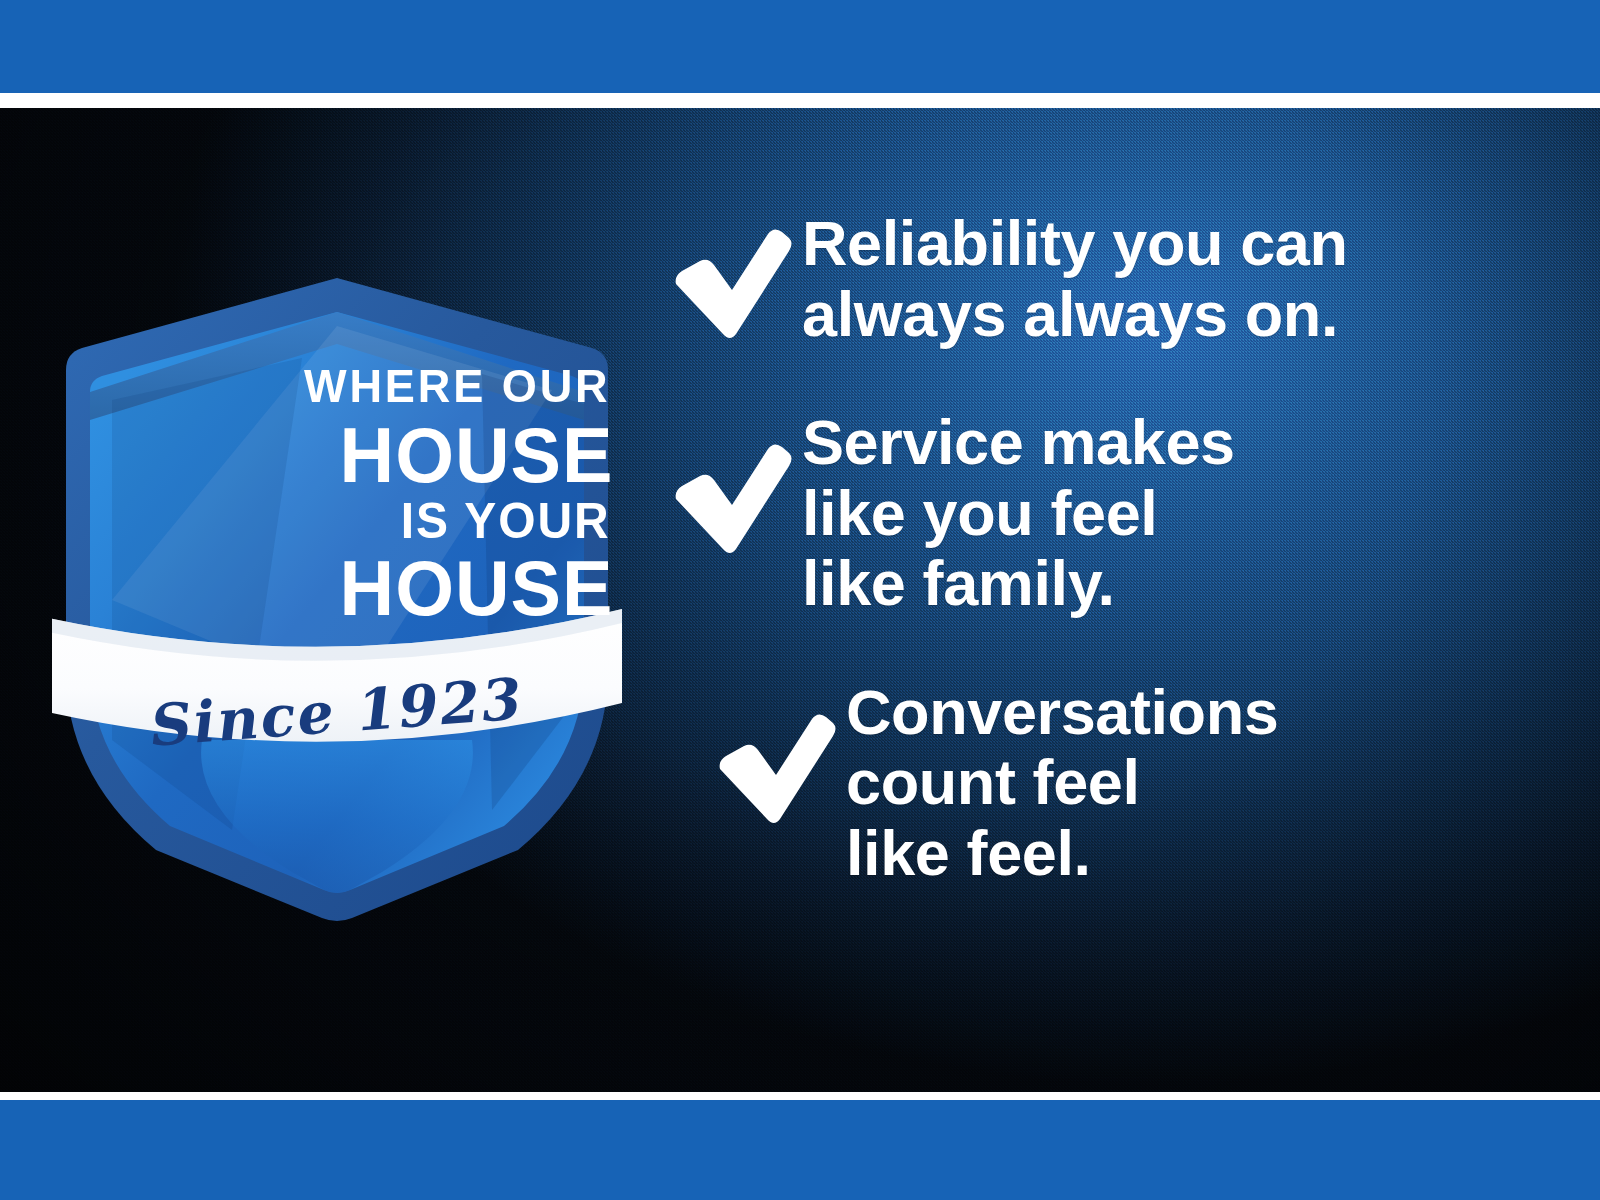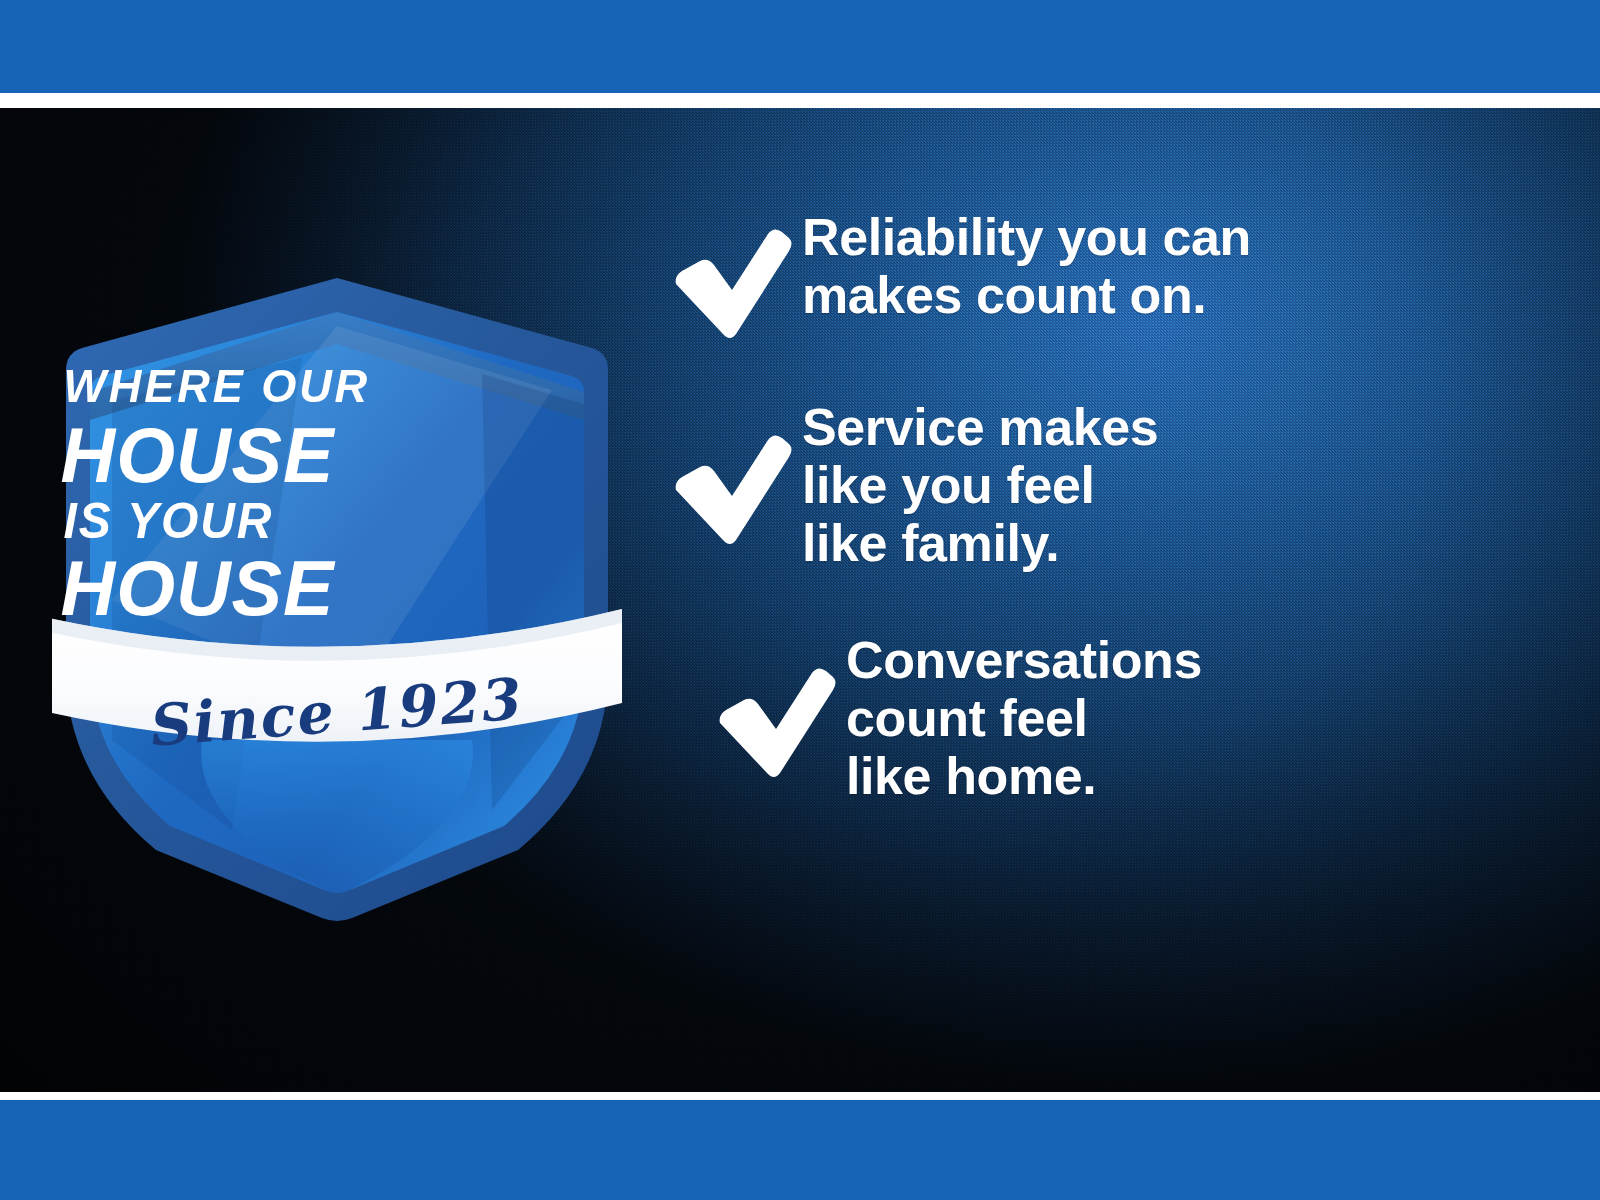--- a/index.html
+++ b/index.html
@@ -101,24 +101,23 @@
     width: 570px;
     height: 660px;
   }
   .badge-svg { position: absolute; inset: 0; }
 
   .badge-text {
     position: absolute;
     left: 0;
     top: 92px;
     width: 570px;
-    text-align: left;
+    text-align: right;
     color: #ffffff;
     line-height: 1;
-    font-style: italic;
     -webkit-font-smoothing: antialiased;
   }
   .bt-line { display: block; white-space: nowrap; }
   .bt-where {
     font-size: 47px;
     font-weight: 700;
     letter-spacing: 3.0px;
     margin-bottom: 7px;
     transform: scaleX(0.96);
   }
@@ -178,21 +177,21 @@
   .check-icon {
     flex: 0 0 auto;
     width: 132px;
     padding-top: 18px;
   }
   .check-icon svg { display: block; }
 
   .benefit-text {
     flex: 1 1 auto;
     color: #ffffff;
-    font-size: 52px;
+    font-size: 63px;
     font-weight: 700;
     line-height: 1.12;
     letter-spacing: -0.4px;
     -webkit-font-smoothing: antialiased;
     text-shadow: 0 1px 2px rgba(0,0,0,0.22);
   }
   .benefit-text .tline { display: block; white-space: nowrap; }
 
   
   .row-1 .check-icon { padding-top: 20px; }
@@ -303,21 +302,21 @@
       <div class="benefit-row row-1">
         <div class="check-icon">
           <svg width="122" height="112" viewBox="0 0 122 112">
             <path d="M 6 56 Q 4 48 12 43 L 30 33 Q 38 29 44 37 L 62 62 L 98 6
                      Q 104 -2 112 4 L 119 10 Q 124 15 119 23 L 66 106
                      Q 60 114 53 106 Z" fill="#ffffff"></path>
           </svg>
         </div>
         <div class="benefit-text">
           <span class="tline">Reliability you can</span>
-          <span class="tline">makes count on.</span>
+          <span class="tline">always always on.</span>
         </div>
       </div>
 
       <div class="benefit-row row-2">
         <div class="check-icon">
           <svg width="122" height="112" viewBox="0 0 122 112">
             <path d="M 6 56 Q 4 48 12 43 L 30 33 Q 38 29 44 37 L 62 62 L 98 6
                      Q 104 -2 112 4 L 119 10 Q 124 15 119 23 L 66 106
                      Q 60 114 53 106 Z" fill="#ffffff"></path>
           </svg>
@@ -333,21 +332,21 @@
         <div class="check-icon">
           <svg width="122" height="112" viewBox="0 0 122 112">
             <path d="M 6 56 Q 4 48 12 43 L 30 33 Q 38 29 44 37 L 62 62 L 98 6
                      Q 104 -2 112 4 L 119 10 Q 124 15 119 23 L 66 106
                      Q 60 114 53 106 Z" fill="#ffffff"></path>
           </svg>
         </div>
         <div class="benefit-text">
           <span class="tline">Conversations</span>
           <span class="tline">count feel</span>
-          <span class="tline">like home.</span>
+          <span class="tline">like feel.</span>
         </div>
       </div>
 
     </div>
   </div>
 
   <div class="brand-bar brand-bar-bottom"></div>
 
 </div>
 

